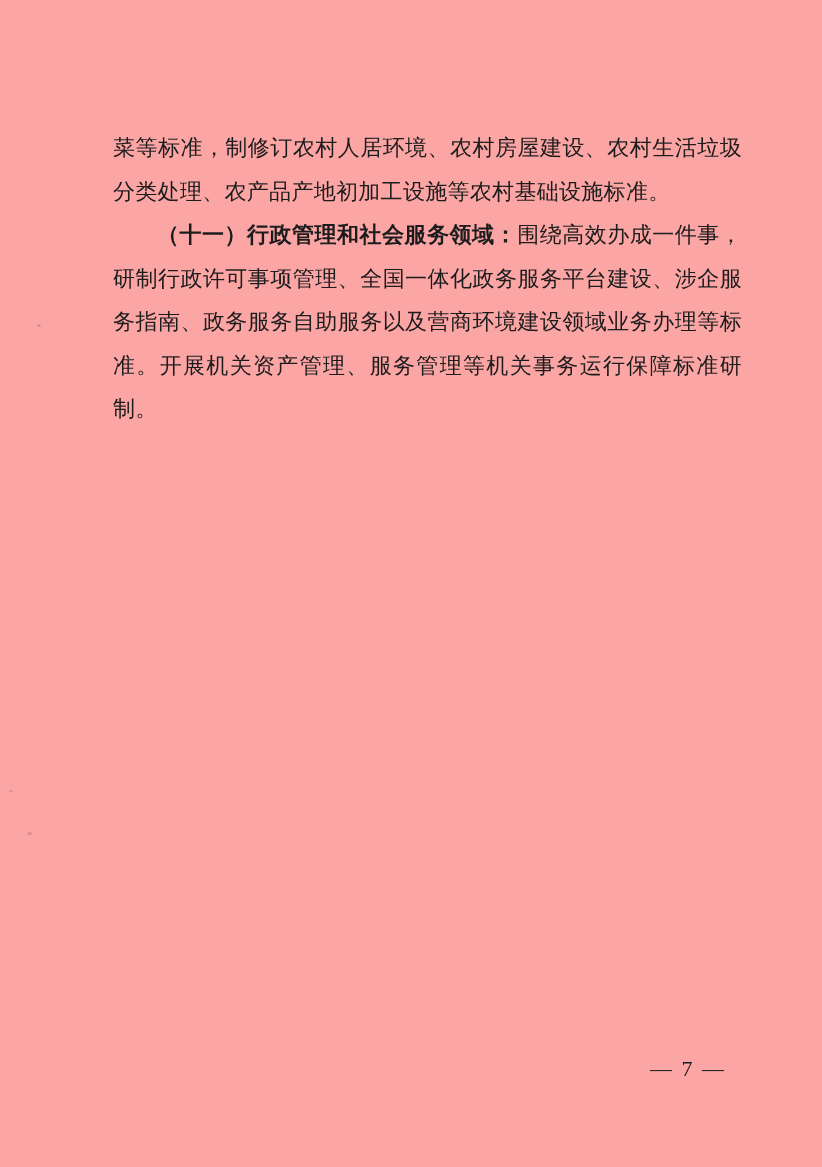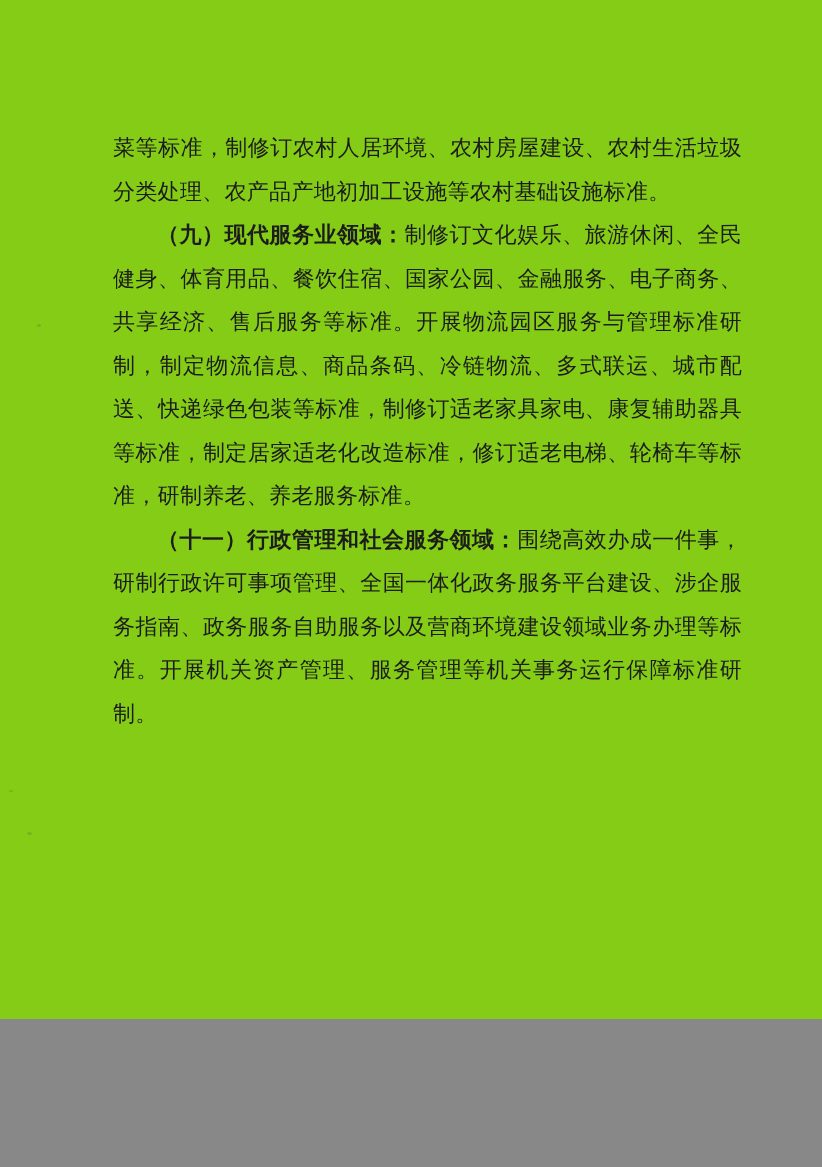--- a/index.html
+++ b/index.html
@@ -3,23 +3,23 @@
 <meta charset="utf-8">
 <style>
   html, body {
     margin: 0;
     padding: 0;
     background: #888;
   }
   .page {
     position: relative;
     width: 822px;
-    height: 1019px;
+    height: 1167px;
     margin: 0 auto;
-    background: #84cc16;
+    background: #fca5a5;
     overflow: hidden;
     font-family: "Liberation Serif", "DejaVu Serif", serif;
     color: #1c1c1c;
   }
   .text-block {
     position: absolute;
     left: 113px;
     top: 126px;
     width: 629px;
   }
@@ -63,21 +63,20 @@
 <div class="page">
 
   <div class="speck speck-1"></div>
   <div class="speck speck-2"></div>
   <div class="speck speck-3"></div>
 
   <div class="text-block">
 
     <p class="para"><span>菜等标准，制修订农村人居环境、农村房屋建设、农村生活垃圾分类处理、农产品产地初加工设施等农村基础设施标准。</span></p>
 
-    <p class="para indent"><span class="para-heading">（九）现代服务业领域：</span><span>制修订文化娱乐、旅游休闲、全民健身、体育用品、餐饮住宿、国家公园、金融服务、电子商务、共享经济、售后服务等标准。开展物流园区服务与管理标准研制，制定物流信息、商品条码、冷链物流、多式联运、城市配送、快递绿色包装等标准，制修订适老家具家电、康复辅助器具等标准，制定居家适老化改造标准，修订适老电梯、轮椅车等标准，研制养老、养老服务标准。</span></p>
 
 
     <p class="para indent"><span class="para-heading">（十一）行政管理和社会服务领域：</span><span>围绕高效办成一件事，研制行政许可事项管理、全国一体化政务服务平台建设、涉企服务指南、政务服务自助服务以及营商环境建设领域业务办理等标准。开展机关资产管理、服务管理等机关事务运行保障标准研制。</span></p>
 
   </div>
 
   <div class="page-number">— 7 —</div>
 
 </div>
 

